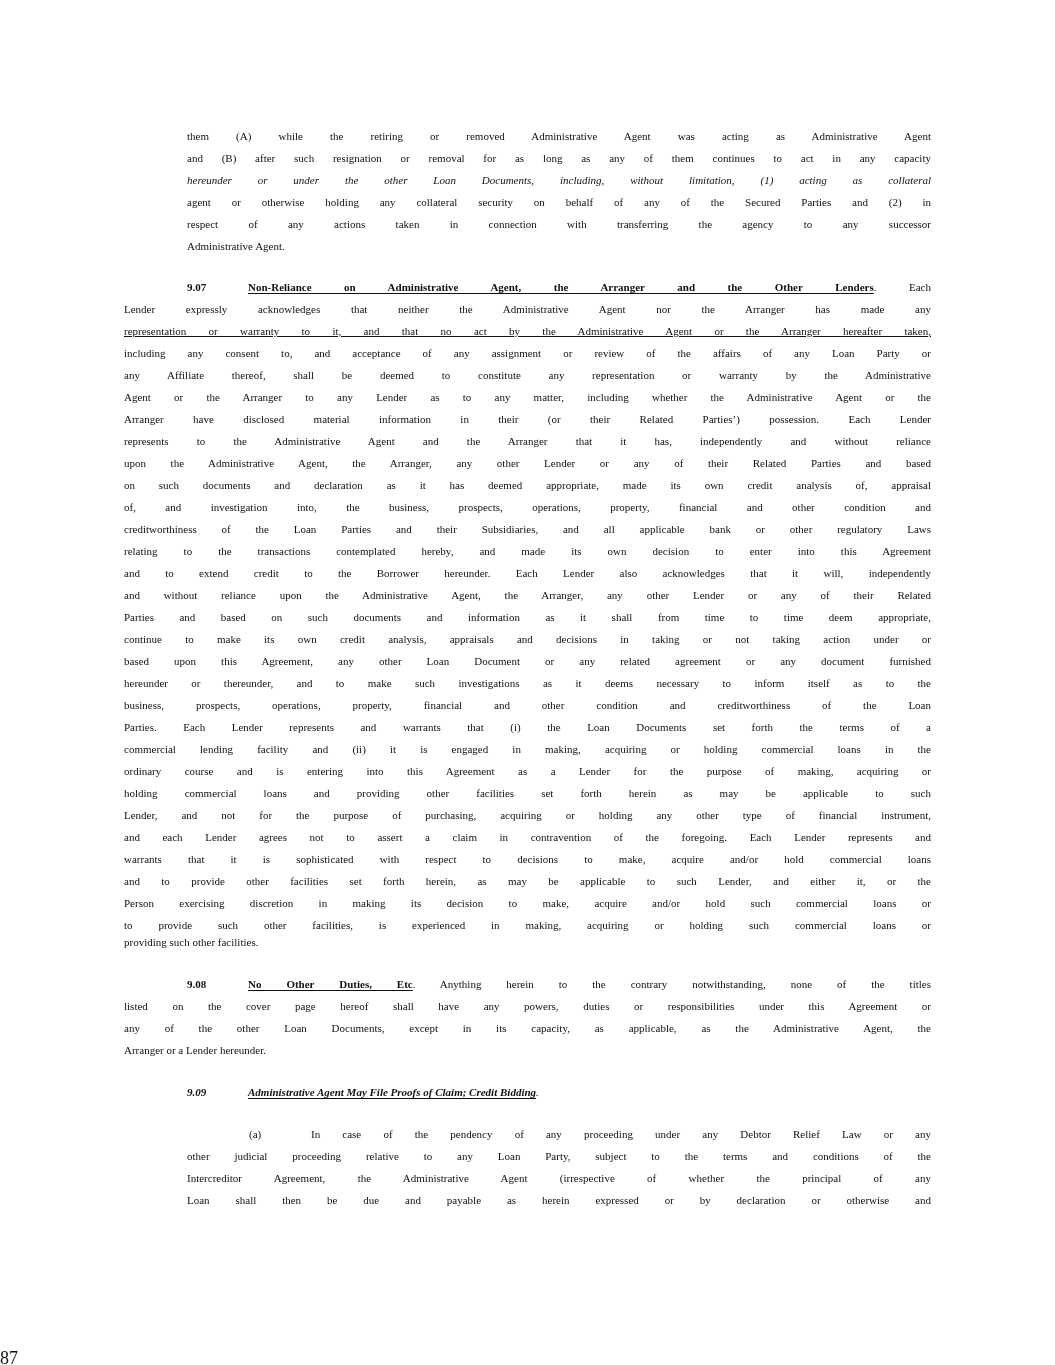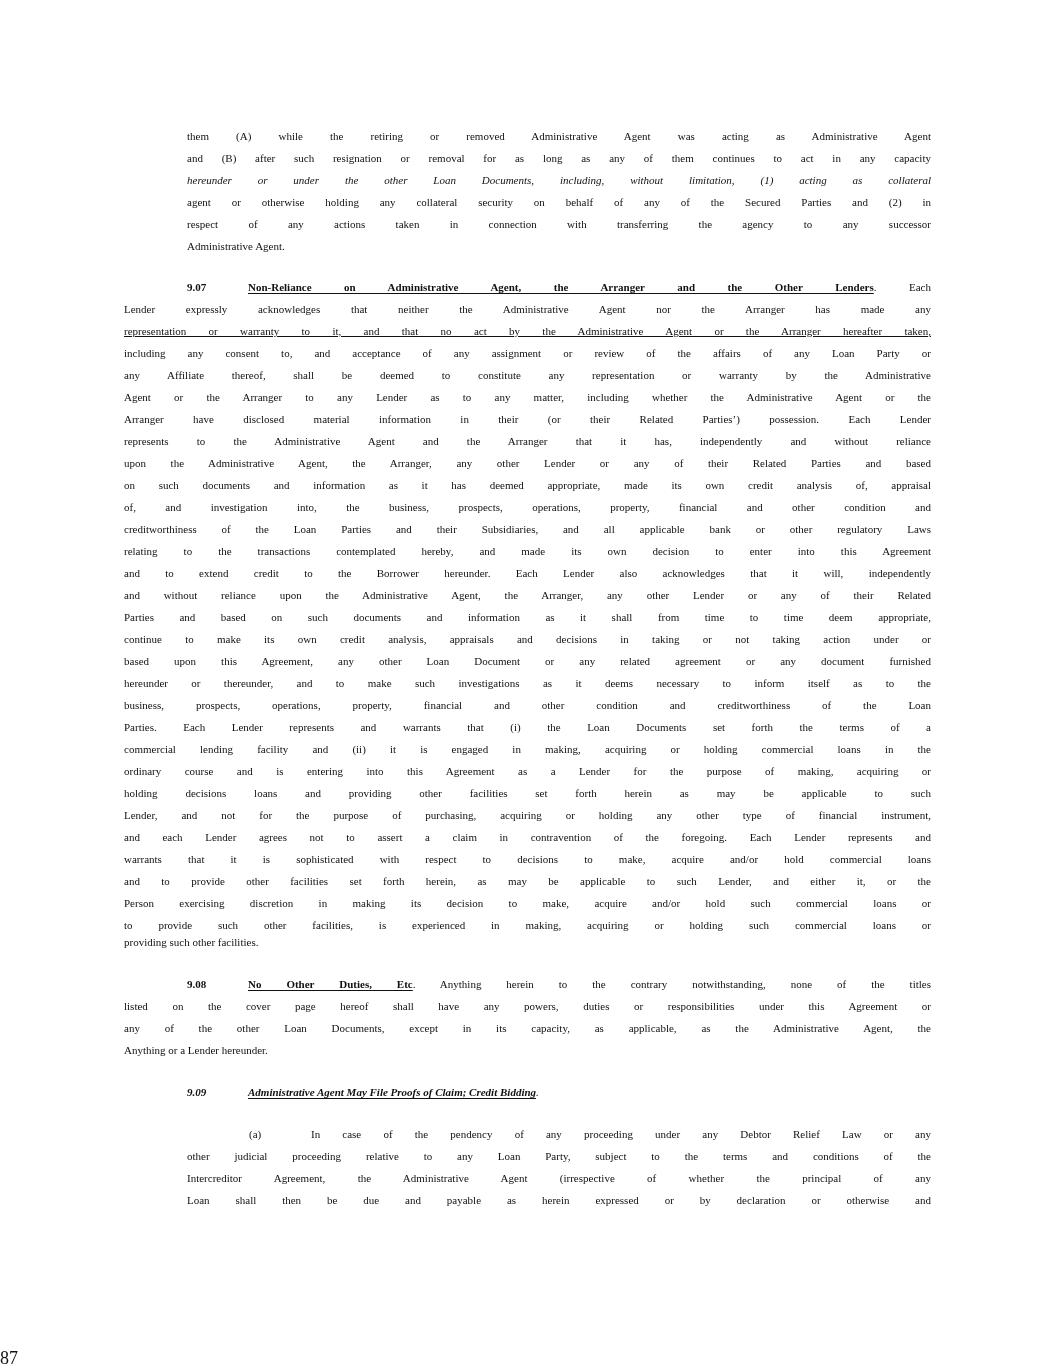--- a/index.html
+++ b/index.html
@@ -77,51 +77,51 @@
       <span class="sec-num-wrap"><span class="num">9.07</span></span><span class="heading">Non-Reliance on Administrative Agent, the Arranger and the Other Lenders</span><span>.  Each</span>
     </div>
     <div class="line" style="top: 298px; white-space: normal; overflow: hidden;">Lender expressly acknowledges that neither the Administrative Agent nor the Arranger has made any</div>
     <div class="line" style="top: 320px; white-space: normal; overflow: hidden; text-decoration: underline;">representation or warranty to it, and that no act by the Administrative Agent or the Arranger hereafter taken,</div>
     <div class="line" style="top: 342px; white-space: normal; overflow: hidden;">including any consent to, and acceptance of any assignment or review of the affairs of any Loan Party or</div>
     <div class="line" style="top: 364px; white-space: normal; overflow: hidden;">any Affiliate thereof, shall be deemed to constitute any representation or warranty by the Administrative</div>
     <div class="line" style="top: 386px; white-space: normal; overflow: hidden;">Agent or the Arranger to any Lender as to any matter, including whether the Administrative Agent or the</div>
     <div class="line" style="top: 408px; white-space: normal; overflow: hidden;">Arranger have disclosed material information in their (or their Related Parties’) possession.  Each Lender</div>
     <div class="line" style="top: 430px; white-space: normal; overflow: hidden;">represents to the Administrative Agent and the Arranger that it has, independently and without reliance</div>
     <div class="line" style="top: 452px; white-space: normal; overflow: hidden;">upon the Administrative Agent, the Arranger, any other Lender or any of their Related Parties and based</div>
-    <div class="line" style="top: 474px; white-space: normal; overflow: hidden;">on such documents and information as it has deemed appropriate, made its own credit analysis of, appraisal</div>
+    <div class="line" style="top: 474px; white-space: normal; overflow: hidden;">on such documents and declaration as it has deemed appropriate, made its own credit analysis of, appraisal</div>
     <div class="line" style="top: 496px; white-space: normal; overflow: hidden;">of, and investigation into, the business, prospects, operations, property, financial and other condition and</div>
     <div class="line" style="top: 518px; white-space: normal; overflow: hidden;">creditworthiness of the Loan Parties and their Subsidiaries, and all applicable bank or other regulatory Laws</div>
     <div class="line" style="top: 540px; white-space: normal; overflow: hidden;">relating to the transactions contemplated hereby, and made its own decision to enter into this Agreement</div>
     <div class="line" style="top: 562px; white-space: normal; overflow: hidden;">and to extend credit to the Borrower hereunder.  Each Lender also acknowledges that it will, independently</div>
     <div class="line" style="top: 584px; white-space: normal; overflow: hidden;">and without reliance upon the Administrative Agent, the Arranger, any other Lender or any of their Related</div>
     <div class="line" style="top: 606px; white-space: normal; overflow: hidden;">Parties and based on such documents and information as it shall from time to time deem appropriate,</div>
     <div class="line" style="top: 628px; white-space: normal; overflow: hidden;">continue to make its own credit analysis, appraisals and decisions in taking or not taking action under or</div>
     <div class="line" style="top: 650px; white-space: normal; overflow: hidden;">based upon this Agreement, any other Loan Document or any related agreement or any document furnished</div>
     <div class="line" style="top: 672px; white-space: normal; overflow: hidden;">hereunder or thereunder, and to make such investigations as it deems necessary to inform itself as to the</div>
     <div class="line" style="top: 694px; white-space: normal; overflow: hidden;">business, prospects, operations, property, financial and other condition and creditworthiness of the Loan</div>
     <div class="line" style="top: 716px; white-space: normal; overflow: hidden;">Parties.  Each Lender represents and warrants that (i) the Loan Documents set forth the terms of a</div>
     <div class="line" style="top: 738px; white-space: normal; overflow: hidden;">commercial lending facility and (ii) it is engaged in making, acquiring or holding commercial loans in the</div>
     <div class="line" style="top: 760px; white-space: normal; overflow: hidden;">ordinary course and is entering into this Agreement as a Lender for the purpose of making, acquiring or</div>
-    <div class="line" style="top: 782px; white-space: normal; overflow: hidden;">holding decisions loans and providing other facilities set forth herein as may be applicable to such</div>
+    <div class="line" style="top: 782px; white-space: normal; overflow: hidden;">holding commercial loans and providing other facilities set forth herein as may be applicable to such</div>
     <div class="line" style="top: 804px; white-space: normal; overflow: hidden;">Lender, and not for the purpose of purchasing, acquiring or holding any other type of financial instrument,</div>
     <div class="line" style="top: 826px; white-space: normal; overflow: hidden;">and each Lender agrees not to assert a claim in contravention of the foregoing.  Each Lender represents and</div>
     <div class="line" style="top: 848px; white-space: normal; overflow: hidden;">warrants that it is sophisticated with respect to decisions to make, acquire and/or hold commercial loans</div>
     <div class="line" style="top: 870px; white-space: normal; overflow: hidden;">and to provide other facilities set forth herein, as may be applicable to such Lender, and either it, or the</div>
     <div class="line" style="top: 892px; white-space: normal; overflow: hidden;">Person exercising discretion in making its decision to make, acquire and/or hold such commercial loans or</div>
     <div class="line" style="top: 914px; white-space: normal; overflow: hidden;">to provide such other facilities, is experienced in making, acquiring or holding such commercial loans or</div>
     <div class="line last" style="top:931px">providing such other facilities.</div>
   </div>
 
   <div class="block-full">
     <div class="line" style="top: 973px; left: 187px; width: 744px; white-space: normal; overflow: hidden;">
       <span class="sec-num-wrap"><span class="num">9.08</span></span><span class="heading">No Other Duties, Etc</span><span>.  Anything herein to the contrary notwithstanding, none of the titles</span>
     </div>
     <div class="line" style="top: 995px; white-space: normal; overflow: hidden;">listed on the cover page hereof shall have any powers, duties or responsibilities under this Agreement or</div>
     <div class="line" style="top: 1017px; white-space: normal; overflow: hidden;">any of the other Loan Documents, except in its capacity, as applicable, as the Administrative Agent, the</div>
-    <div class="line last" style="top:1039px">Anything or a Lender hereunder.</div>
+    <div class="line last" style="top:1039px">Arranger or a Lender hereunder.</div>
   </div>
 
   <div class="block-full">
     <div class="line last" style="top:1081px; left:187px; width:744px;font-style:italic;">
       <span class="sec-num-wrap"><span class="num">9.09</span></span><span class="heading">Administrative Agent May File Proofs of Claim; Credit Bidding</span><span>.</span>
     </div>
   </div>
 
   <div class="block-indented">
     <div class="line" style="top: 1123px; left: 249px; width: 682px; white-space: normal; overflow: hidden;">

